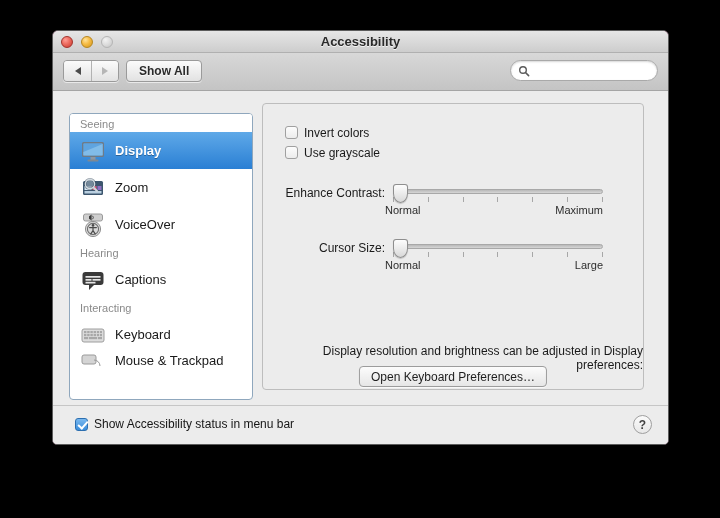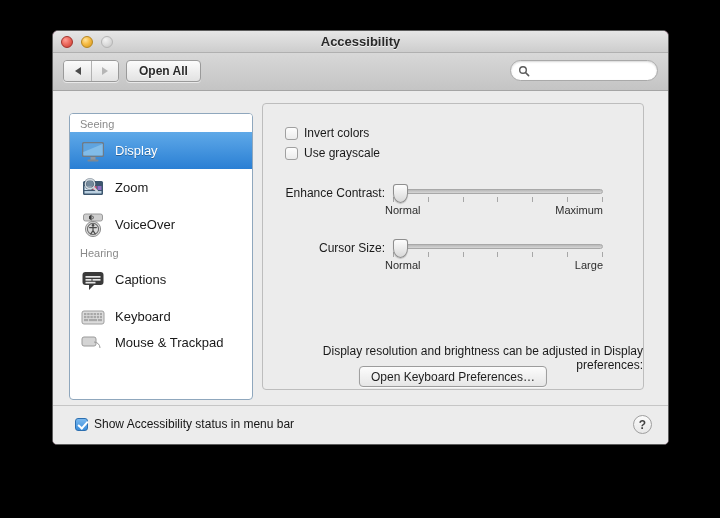--- a/index.html
+++ b/index.html
@@ -125,37 +125,37 @@
     background: #fff;
   }
   .side-item {
     display: flex; align-items: center;
     height: 37px;
     padding-left: 10px;
     font-size: 13px; color: #1a1a1a;
   }
   .side-item.selected {
     background: linear-gradient(to bottom, #5fa9e8 0%, #2a7fd4 100%);
-    color: #fff; font-weight: normal;
+    color: #fff; font-weight: bold;
     text-shadow: 0 1px 0 rgba(0,0,0,.3);
   }
   .side-item .ico { width: 26px; height: 26px; flex: none; margin-right: 9px; }
   .side-item .lbl { white-space: nowrap; }
   .side-item.clipped { height: 22px; overflow: hidden; align-items: flex-start; }
 
   
   #content {
     position: absolute; left: 209px; top: 12px;
     width: 382px; height: 287px;
     background: #ececec;
     border: 1px solid #bdbdbd;
     border-radius: 4px;
   }
 
-  .checkrow { display: flex; align-items: flex-end; font-size: 12px; color: #1a1a1a; }
+  .checkrow { display: flex; align-items: flex-start; font-size: 12px; color: #1a1a1a; }
   .cbox {
     width: 13px; height: 13px; flex: none;
     background: linear-gradient(to bottom, #fdfdfd, #ececec);
     border: 1px solid #a0a0a0; border-radius: 3px;
     margin-right: 6px;
   }
   .cbox.on {
     background: linear-gradient(to bottom, #79b8ef, #3a8ddb);
     border-color: #2c6fb0;
     position: relative;
@@ -258,21 +258,21 @@
 
   <div id="toolbar">
     <div id="navgroup">
       <div class="navbtn">
         <span class="tri left"></span>
       </div>
       <div class="navbtn">
         <span class="tri right"></span>
       </div>
     </div>
-    <div id="showall">Open All</div>
+    <div id="showall">Show All</div>
     <div id="searchbox">
       <svg id="search-icon" viewBox="0 0 12 12">
         <circle cx="5" cy="5" r="3.3" fill="none" stroke="#5a5a5a" stroke-width="1.4"></circle>
         <line x1="7.5" y1="7.5" x2="10.6" y2="10.6" stroke="#5a5a5a" stroke-width="1.6" stroke-linecap="round"></line>
       </svg>
       <input id="searchinput" type="text" value="" placeholder="" style="">
     </div>
   </div>
 
   <div id="body">
@@ -328,20 +328,21 @@
           <rect x="2.5" y="5" width="21" height="13" rx="3" fill="#3a3a3a"></rect>
           <path d="M9 18 l0 5 l5 -5 z" fill="#3a3a3a"></path>
           <rect x="5.5" y="9" width="15" height="1.7" fill="#e6e6e6"></rect>
           <rect x="5.5" y="12" width="6" height="1.7" fill="#e6e6e6"></rect>
           <rect x="12.5" y="12" width="8" height="1.7" fill="#e6e6e6"></rect>
           <rect x="5.5" y="14.8" width="10" height="1.7" fill="#e6e6e6"></rect>
         </svg>
         <span class="lbl">Captions</span>
       </div>
 
+      <div class="group-header">Interacting</div>
 
       <div class="side-item">
         <svg class="ico" viewBox="0 0 26 26">
           <rect x="2" y="7" width="22" height="13" rx="2" fill="#dcdcdc" stroke="#9e9e9e" stroke-width="1"></rect>
           <g fill="#a8a8a8">
             <rect x="4" y="9" width="2.4" height="2.2"></rect>
               <rect x="7.2" y="9" width="2.4" height="2.2"></rect>
             <rect x="10.4" y="9" width="2.4" height="2.2"></rect>
               <rect x="13.6" y="9" width="2.4" height="2.2"></rect>
             <rect x="16.8" y="9" width="2.4" height="2.2"></rect>

